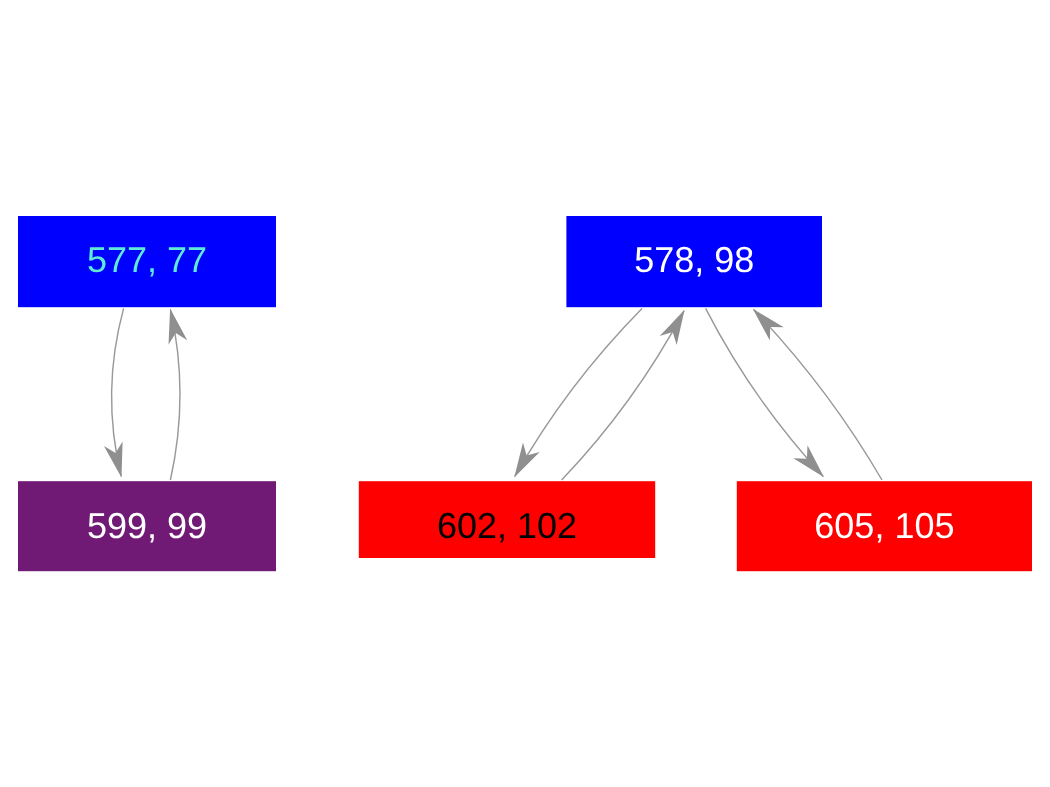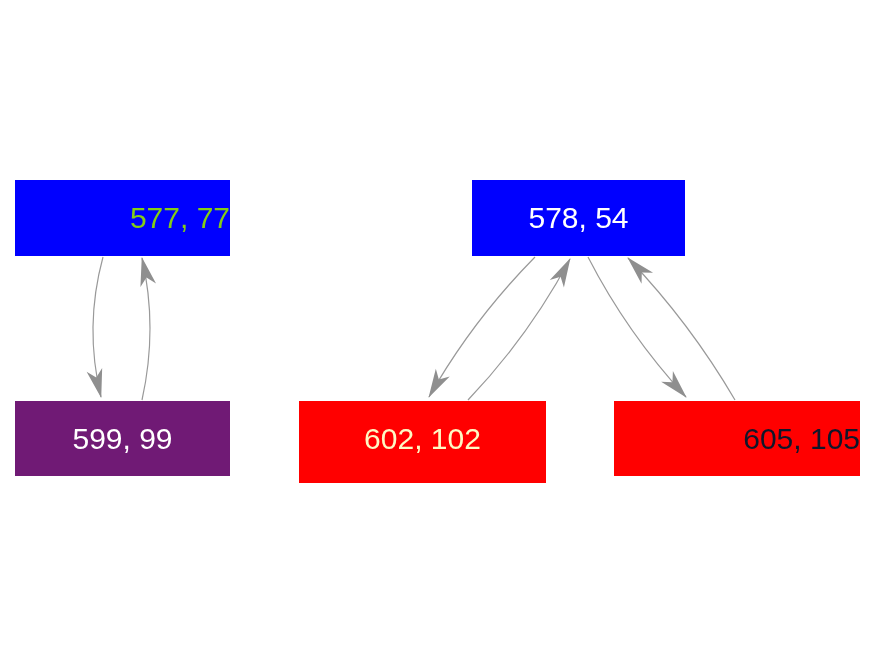--- a/index.html
+++ b/index.html
@@ -53,19 +53,19 @@
     <g id="edges">
         <path d="M103,257 Q84,327 101,397" fill="none" stroke="#999999" stroke-width="1.2" marker-end="url(#arrowhead)"></path>
         <path d="M142,400 Q158,328 142,258" fill="none" stroke="#999999" stroke-width="1.2" marker-end="url(#arrowhead)"></path>
         <path d="M535,257 Q472,321 429,397" fill="none" stroke="#999999" stroke-width="1.2" marker-end="url(#arrowhead)"></path>
         <path d="M468,400 Q529,336 570,259" fill="none" stroke="#999999" stroke-width="1.2" marker-end="url(#arrowhead)"></path>
         <path d="M588,257 Q627,333 686,397" fill="none" stroke="#999999" stroke-width="1.2" marker-end="url(#arrowhead)"></path>
         <path d="M735,400 Q690,323 628,258" fill="none" stroke="#999999" stroke-width="1.2" marker-end="url(#arrowhead)"></path>
       </g>
   </svg>
   <div class="node-layer" id="node-layer">
-      <div class="node" style="left: 15px; top: 180px; width: 215px; height: 76px; line-height: 76px; background: rgb(0, 0, 255); color: #84cc16; text-align: right;">577, 77</div>
-      <div class="node" style="left: 472px; top: 180px; width: 213px; height: 76px; line-height: 76px; background: rgb(0, 0, 255); color: rgb(255, 255, 255);">578, 54</div>
+      <div class="node" style="left: 15px; top: 180px; width: 215px; height: 76px; line-height: 76px; background: rgb(0, 0, 255); color: #5eead4;">577, 77</div>
+      <div class="node" style="left: 472px; top: 180px; width: 213px; height: 76px; line-height: 76px; background: rgb(0, 0, 255); color: rgb(255, 255, 255);">578, 98</div>
       <div class="node" style="left: 15px; top: 401px; width: 215px; height: 75px; line-height: 75px; background: #701a75; color: rgb(255, 255, 255);">599, 99</div>
-      <div class="node" style="left: 299px; top: 401px; width: 247px; height: 82px; line-height: 75px; background: rgb(255, 0, 0); color: #fef9c3;">602, 102</div>
-      <div class="node" style="left: 614px; top: 401px; width: 246px; height: 75px; line-height: 75px; background: rgb(255, 0, 0); color: #0f172a; text-align: right;">605, 105</div>
+      <div class="node" style="left: 299px; top: 401px; width: 247px; height: 64px; line-height: 75px; background: rgb(255, 0, 0); color: #000000;">602, 102</div>
+      <div class="node" style="left: 614px; top: 401px; width: 246px; height: 75px; line-height: 75px; background: rgb(255, 0, 0); color: #ffffff;">605, 105</div>
     </div>
 </div>
 
 </body></html>

